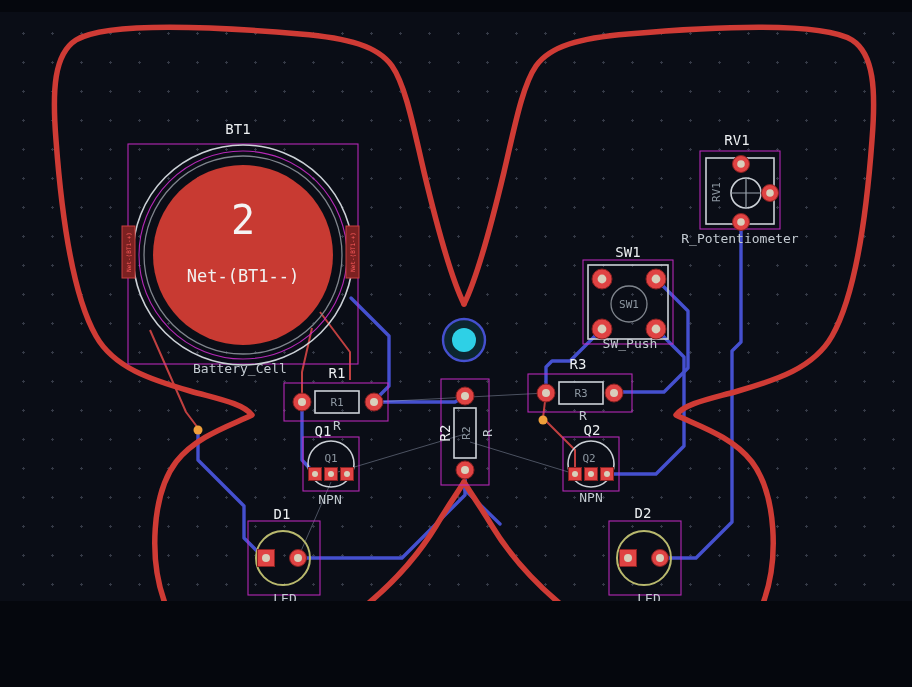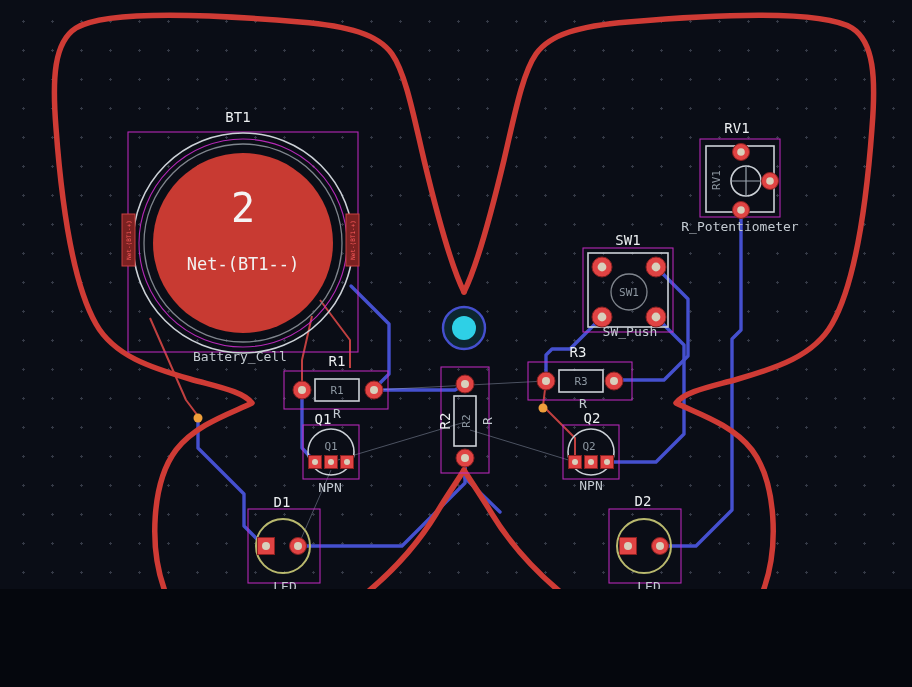--- a/index.html
+++ b/index.html
@@ -3,20 +3,21 @@
 <meta charset="utf-8">
 <style>
   html,body{margin:0;padding:0;background:#05070d;}
   .stage{
     position:relative;width:912px;height:589px;overflow:hidden;
     background-color:#0a0d16;
     background-image:radial-gradient(rgba(165,175,195,.28) 1px, transparent 1.3px);
     background-size:29px 29px;
     background-position:9px 7px;
     font-family:"DejaVu Sans Mono",monospace;
+    margin-top:12px;
   }
   svg{position:absolute;left:0;top:0;}
   .edge{stroke:#cf3b35;stroke-width:5.5;fill:none;stroke-linejoin:round;stroke-linecap:round;}
   .trace-b{stroke:#4550cf;stroke-width:3.4;fill:none;stroke-linejoin:round;stroke-linecap:round;}
   .trace-f{stroke:#c04040;stroke-width:2;fill:none;stroke-linejoin:round;}
   .rats{stroke:rgba(215,228,255,.32);stroke-width:1;fill:none;}
   .crtyd{stroke:#c72bc7;stroke-width:1.1;fill:none;opacity:.9;}
   .silk{stroke:#ccd1d7;stroke-width:1.6;fill:none;}
   .silkdim{stroke:#7f858d;stroke-width:1.3;fill:none;}
   .fabline{stroke:#9aa3ad;stroke-width:1.2;fill:none;}

